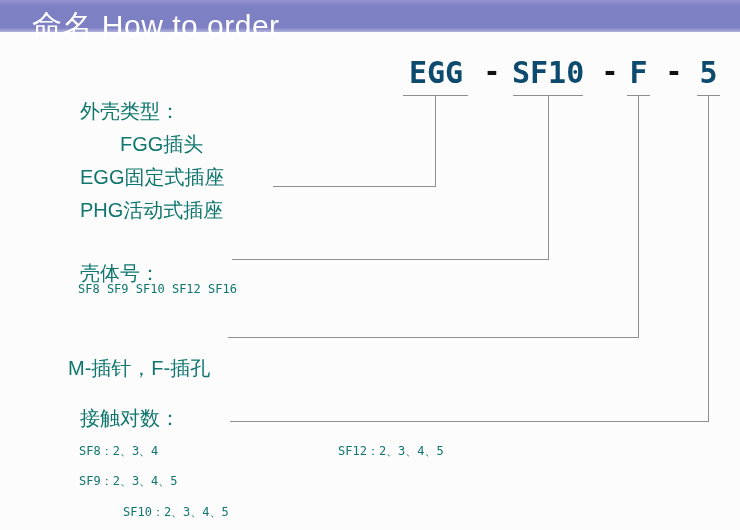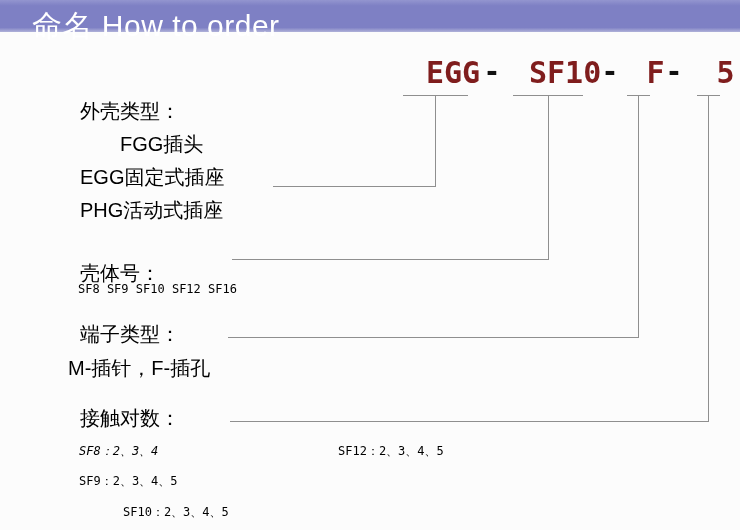--- a/index.html
+++ b/index.html
@@ -19,40 +19,40 @@
   .header .title{
     position:absolute;left:32px;top:10px;
     font-size:30px;line-height:32px;color:#ffffff;
     letter-spacing:0.5px;white-space:nowrap;
   }
   
   .seg{
     position:absolute;top:57px;height:32px;
     font-family:"DejaVu Sans Mono", monospace;
     font-weight:bold;font-size:30px;line-height:32px;
-    text-align:center;color:#7f1d1d;white-space:nowrap;margin-left:17px;
+    text-align:center;color:#0c4a6e;white-space:nowrap;
   }
   .dash{
     position:absolute;top:57px;height:32px;width:30px;
     font-family:"DejaVu Sans Mono", monospace;
     font-weight:bold;font-size:28px;line-height:30px;
     text-align:center;color:#111;
   }
   
   .tick{position:absolute;top:95px;height:0;border-top:1px solid #8f8f8f;}
   
   .conn{
     position:absolute;top:95px;box-sizing:border-box;
     border-right:1px solid #8f8f8f;border-bottom:1px solid #8f8f8f;
     background:transparent;
   }
   
   .lbl{
     position:absolute;font-size:20px;line-height:24px;white-space:nowrap;
-    color:#000000;
+    color:#0f766e;
   }
   .mono{font-family:"DejaVu Sans Mono", monospace;font-size:12px;}
 </style>
 </head>
 <body>
 
 <div id="page">
 
   <div class="header">
     <div class="title">命名 How to order</div>
@@ -77,22 +77,21 @@
   <div class="conn" style="left:230px;width:479px;height:327px;"></div>
 
   <div class="lbl" style="left:80px;top:99px;">外壳类型：</div>
   <div class="lbl" style="left:80px;top:132px;margin-left:40px;">FGG插头</div>
   <div class="lbl" style="left:80px;top:198px;">PHG活动式插座</div>
   <div class="lbl" style="left:80px;top:165px;">EGG固定式插座</div>
 
   <div class="lbl" style="left:80px;top:247px;margin-top:14px;">壳体号：</div>
   <div class="lbl mono" style="left:78px;top:277px;">SF8 SF9 SF10 SF12 SF16</div>
 
-  <div class="lbl" style="left:80px;top:322px;">端子类型：</div>
   <div class="lbl" style="left:68px;top:356px;">M-插针，F-插孔</div>
 
   <div class="lbl" style="left:80px;top:406px;">接触对数：</div>
-  <div class="lbl mono" style="left:79px;top:439px;font-style:italic;">SF8：2、3、4</div>
+  <div class="lbl mono" style="left:79px;top:439px;">SF8：2、3、4</div>
   <div class="lbl mono" style="left:79px;top:469px;">SF9：2、3、4、5</div>
   <div class="lbl mono" style="left:79px;top:500px;margin-left:44px;">SF10：2、3、4、5</div>
   <div class="lbl mono" style="left:338px;top:439px;">SF12：2、3、4、5</div>
 
 </div>
 
 </body></html>

